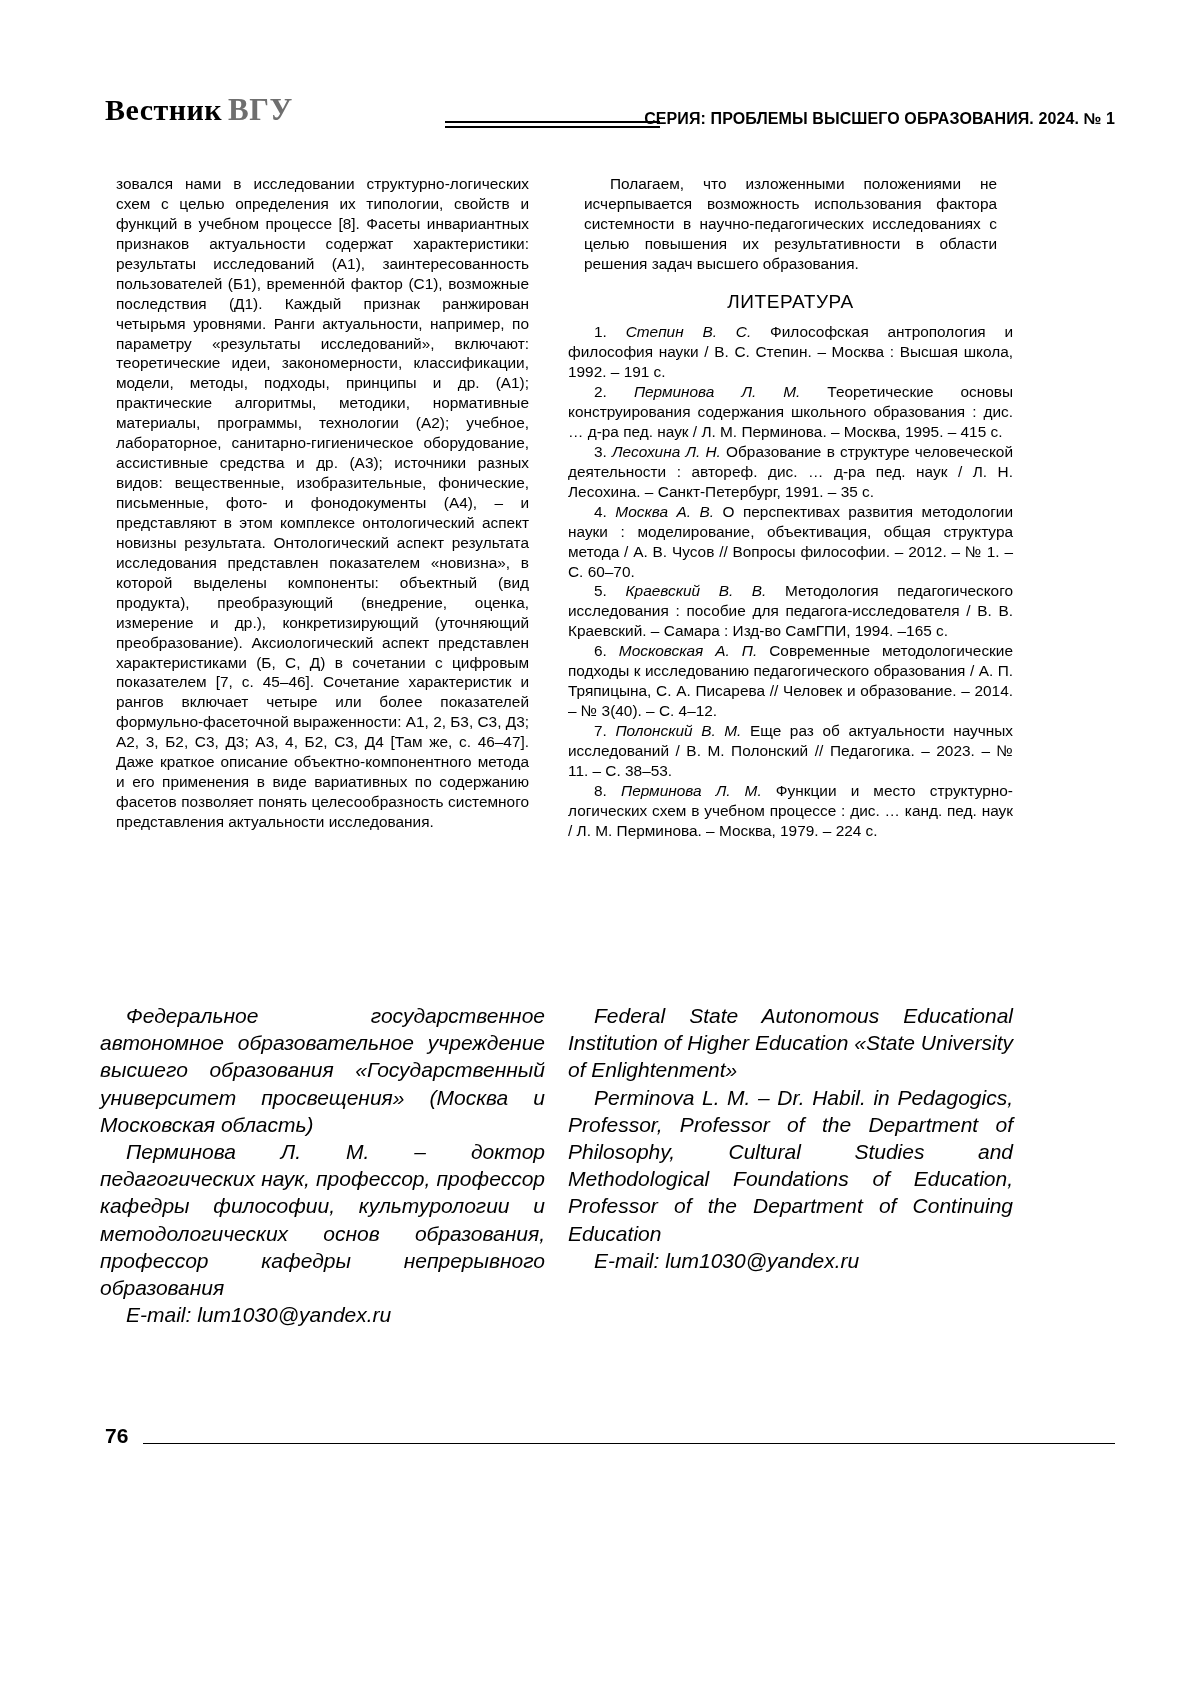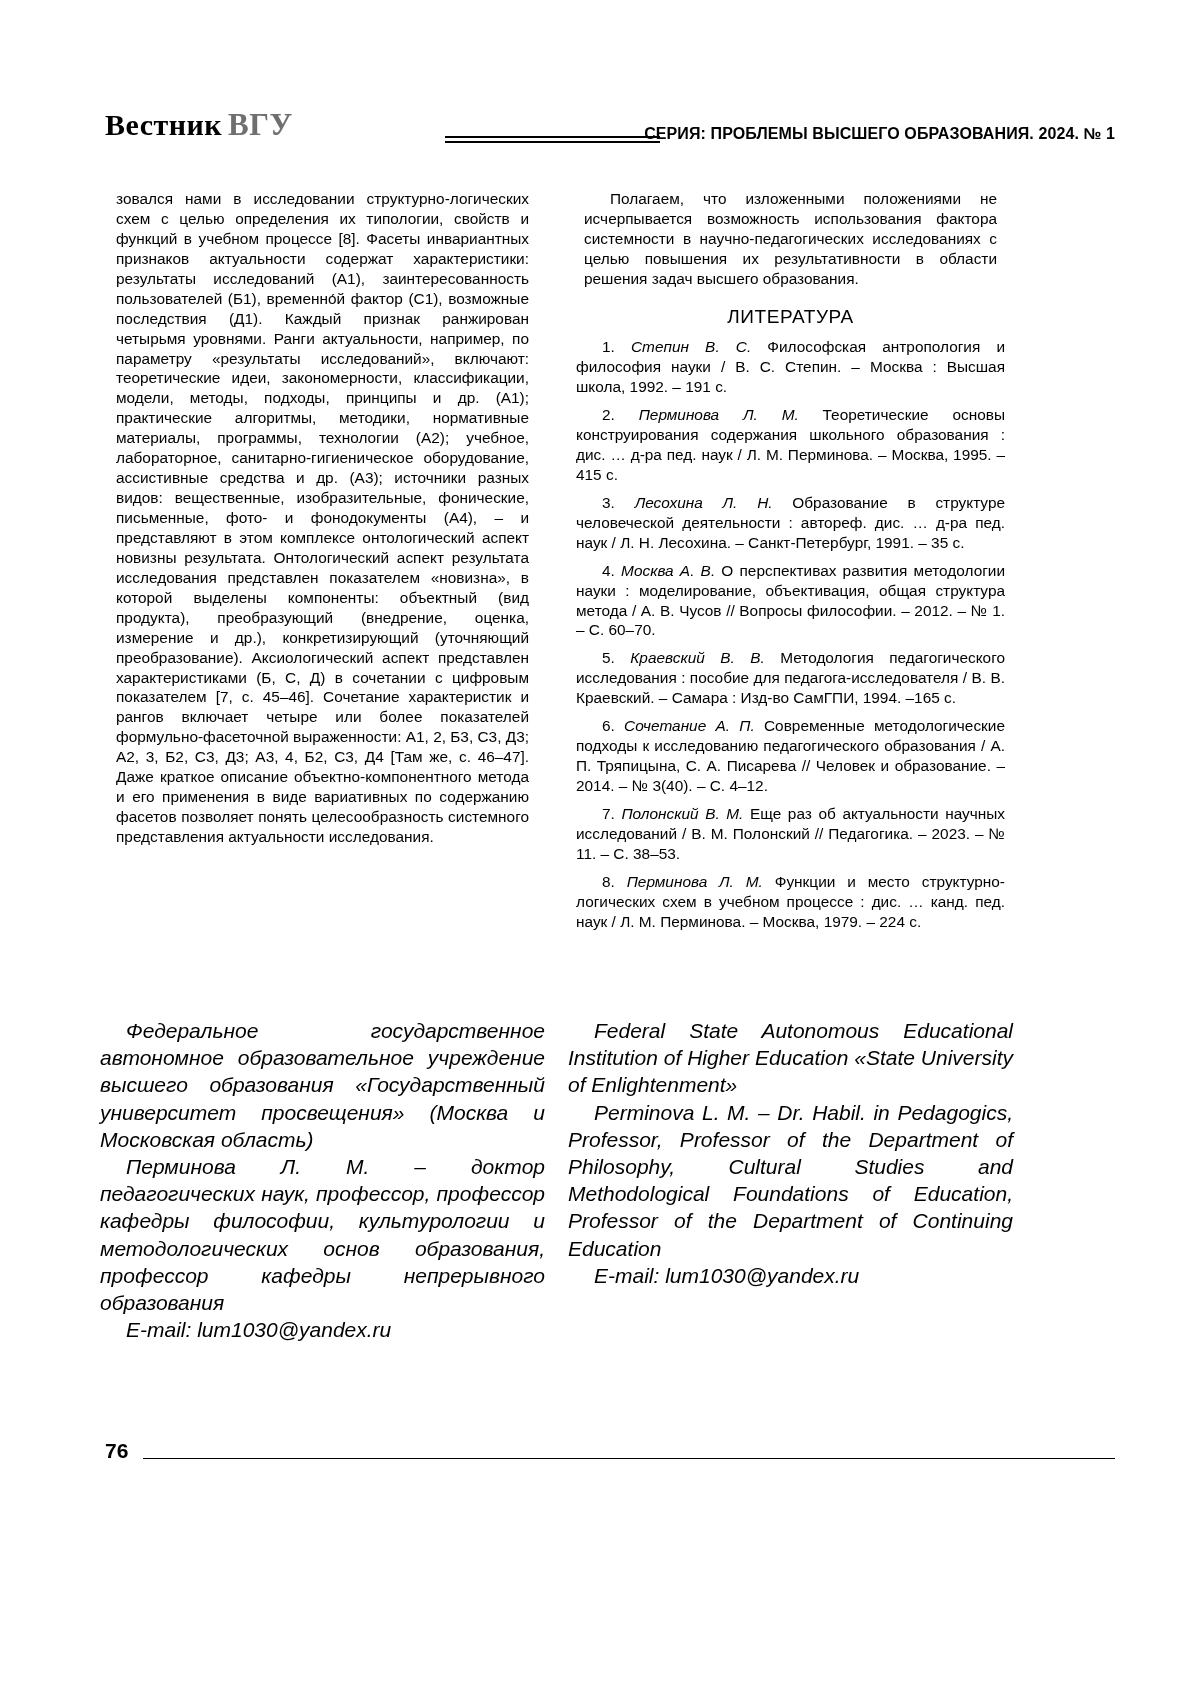--- a/index.html
+++ b/index.html
@@ -10,21 +10,21 @@
   body {
     width: 1200px;
     height: 1697px;
     position: relative;
     font-family: "Liberation Sans", sans-serif;
     color: #000000;
     overflow: hidden;
   }
   .page {
     position: absolute;
-    left: 0; top: 15px;
+    left: 0; top: 0;
     width: 1200px;
     height: 1289px;
   }
 
   
   .header {
     position: absolute;
     left: 105px;
     top: 92px;
     width: 1010px;
@@ -87,21 +87,21 @@
   .section-title {
     text-align: center;
     font-size: 19px;
     letter-spacing: 0.6px;
     margin-top: 16px;
     margin-bottom: 8px;
   }
 
   .refs p {
     text-indent: 26px;
-    margin: 8px;
+    margin: 0;
   }
   .refs i { font-style: italic; }
 
   
   .affil {
     position: absolute;
     width: 445px;
     font-size: 21px;
     line-height: 1.295;
     font-style: italic;
@@ -152,21 +152,21 @@
 
   <div class="col col-right">
     <p class="indent">Полагаем, что изложенными положениями не исчерпывается возможность использования фактора системности в научно-педагогических исследованиях с целью повышения их результативности в области решения задач высшего образования.</p>
     <div class="section-title">ЛИТЕРАТУРА</div>
     <div class="refs">
       <p><span>1.</span> <i>Степин В. С.</i><span> Философская антропология и философия науки / В. С. Степин. – Москва : Высшая школа, 1992. – 191 с.</span></p>
       <p><span>2.</span> <i>Перминова Л. М.</i><span> Теоретические основы конструирования содержания школьного образования : дис. … д-ра пед. наук / Л. М. Перминова. – Москва, 1995. – 415 с.</span></p>
       <p><span>3.</span> <i>Лесохина Л. Н.</i><span> Образование в структуре человеческой деятельности : автореф. дис. … д-ра пед. наук / Л. Н. Лесохина. – Санкт-Петербург, 1991. – 35 с.</span></p>
       <p><span>4.</span> <i>Москва А. В.</i><span> О перспективах развития методологии науки : моделирование, объективация, общая структура метода / А. В. Чусов // Вопросы философии. – 2012. – № 1. – С. 60–70.</span></p>
       <p><span>5.</span> <i>Краевский В. В.</i><span> Методология педагогического исследования : пособие для педагога-исследователя / В. В. Краевский. – Самара : Изд-во СамГПИ, 1994. –165 с.</span></p>
-      <p><span>6.</span> <i>Сочетание А. П.</i><span> Современные методологические подходы к исследованию педагогического образования / А. П. Тряпицына, С. А. Писарева // Человек и образование. – 2014. – № 3(40). – С. 4–12.</span></p>
+      <p><span>6.</span> <i>Московская А. П.</i><span> Современные методологические подходы к исследованию педагогического образования / А. П. Тряпицына, С. А. Писарева // Человек и образование. – 2014. – № 3(40). – С. 4–12.</span></p>
       <p><span>7.</span> <i>Полонский В. М.</i><span> Еще раз об актуальности научных исследований / В. М.  Полонский // Педагогика. – 2023. – № 11. – С. 38–53.</span></p>
       <p><span>8.</span> <i>Перминова Л. М.</i><span> Функции и место структурно-логических схем в учебном процессе : дис. … канд. пед. наук / Л. М. Перминова. – Москва, 1979. – 224 с.</span></p>
     </div>
   </div>
 
   <div class="affil affil-left">
     <p class="indent">Федеральное государственное автономное образовательное учреждение высшего образования «Государственный университет просвещения» (Москва и Московская область)</p>
     <p class="indent">Перминова Л. М. – доктор педагогических наук, профессор, профессор кафедры философии, культурологии и методологических основ образования, профессор кафедры непрерывного образования</p>
     <p class="indent">E-mail: lum1030@yandex.ru</p>
   </div>

